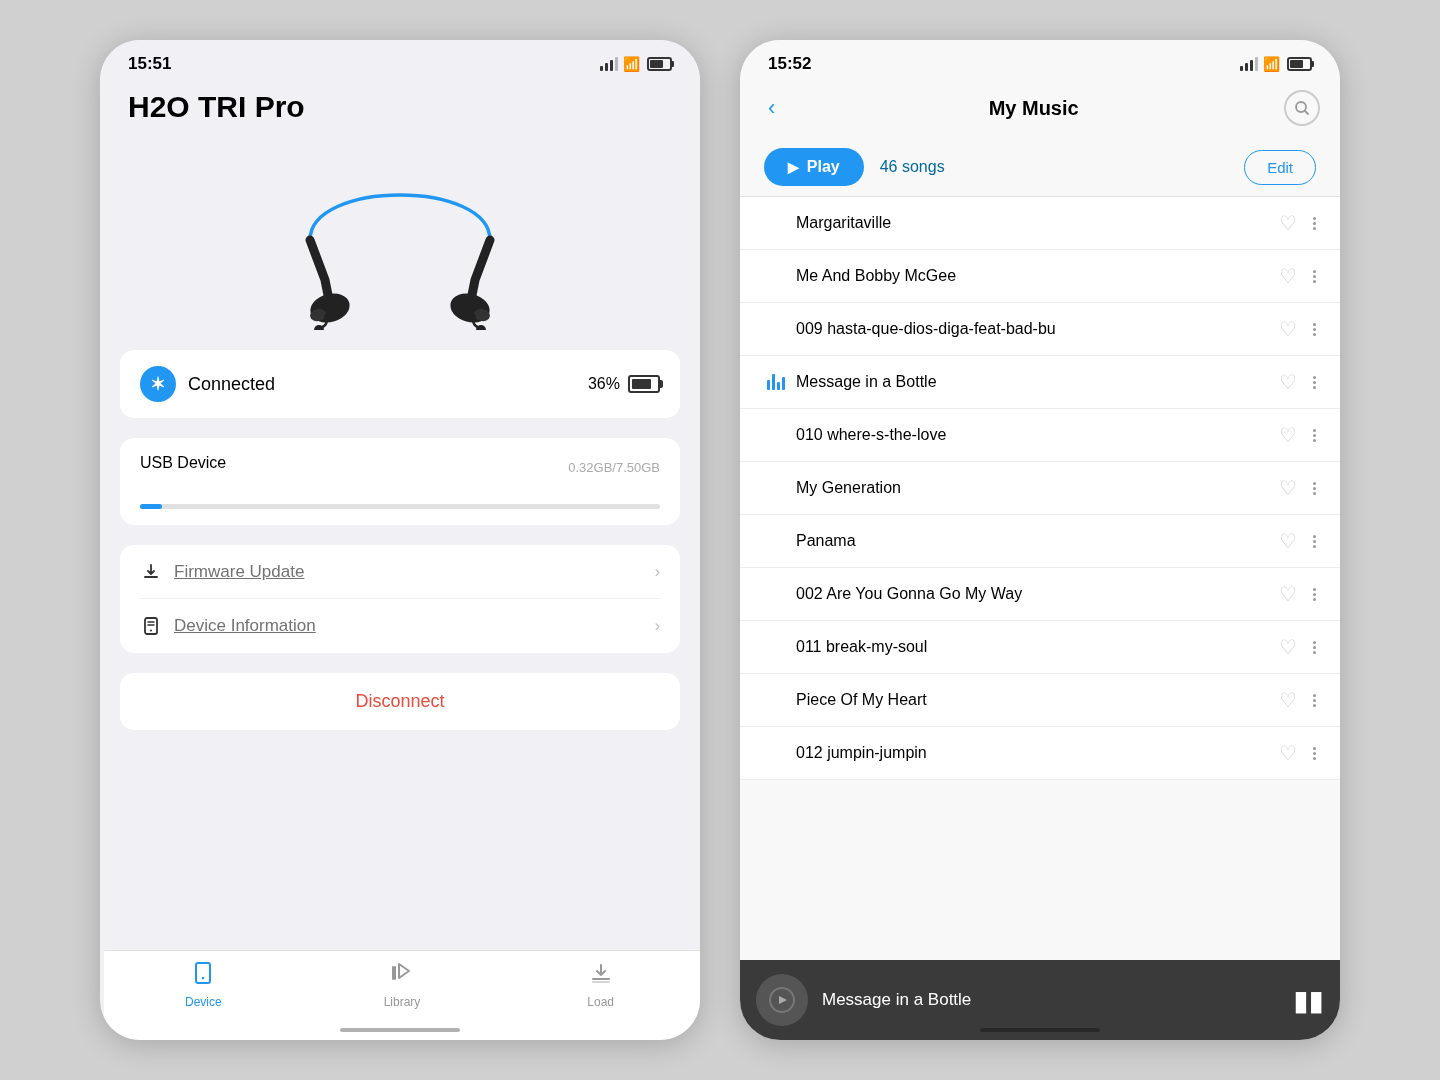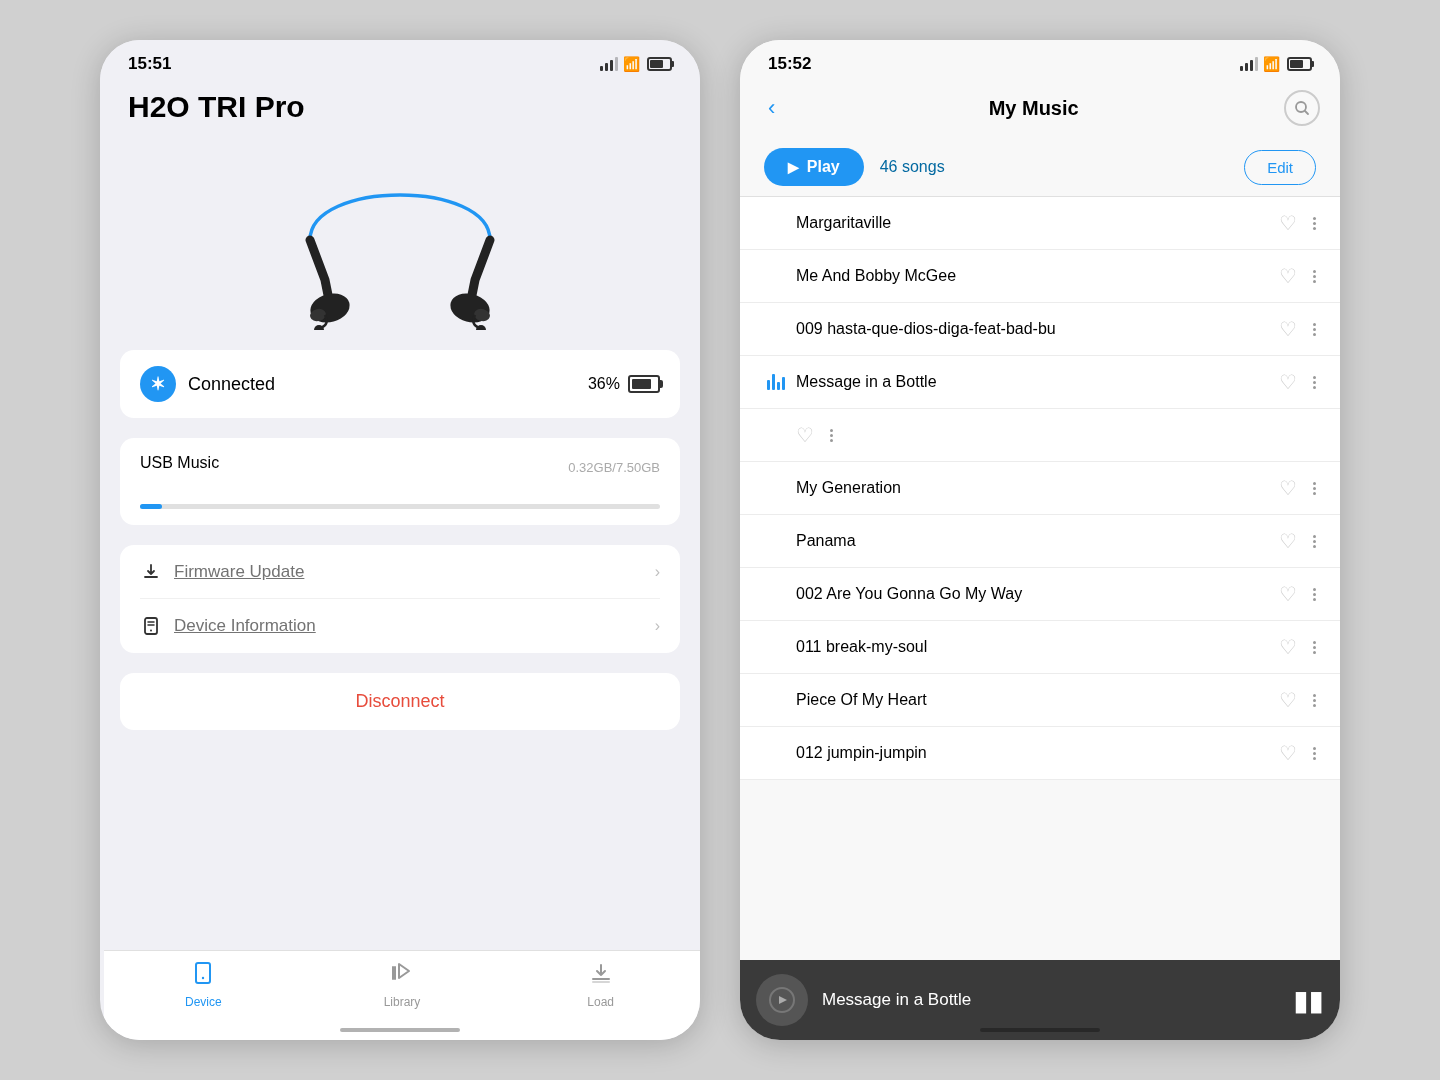--- a/index.html
+++ b/index.html
@@ -636,21 +636,21 @@
         <span>36%</span>
         <div class="battery-large">
           <div class="battery-large-fill"></div>
         </div>
       </div>
     </div>
   </div>
 
   <div class="usb-card">
     <div style="display:flex; justify-content:space-between; align-items:center;">
-      <span class="usb-label">USB Music</span>
+      <span class="usb-label">USB Device</span>
       <span class="usb-usage" style="margin-top:0; float:none; font-size:13px; color:#aaa;margin-left:47px;">0.32GB/7.50GB</span>
     </div>
     <div class="progress-bar-container">
       <div class="progress-bar-fill"></div>
     </div>
   </div>
 
   <div class="menu-card">
     <div class="menu-item">
       <div class="menu-item-icon">
@@ -803,20 +803,21 @@
           <span class="heart-icon">♡</span>
           <div class="more-icon">
             <div class="more-dot"></div>
             <div class="more-dot"></div>
             <div class="more-dot"></div>
           </div>
         </div>
       </div>
       <div class="song-item">
         <div class="song-playing-icon hidden"></div>
+        <span class="song-title">010 where-s-the-love</span>
         <div class="song-actions">
           <span class="heart-icon">♡</span>
           <div class="more-icon">
             <div class="more-dot"></div>
             <div class="more-dot"></div>
             <div class="more-dot"></div>
           </div>
         </div>
       </div>
       <div class="song-item">

